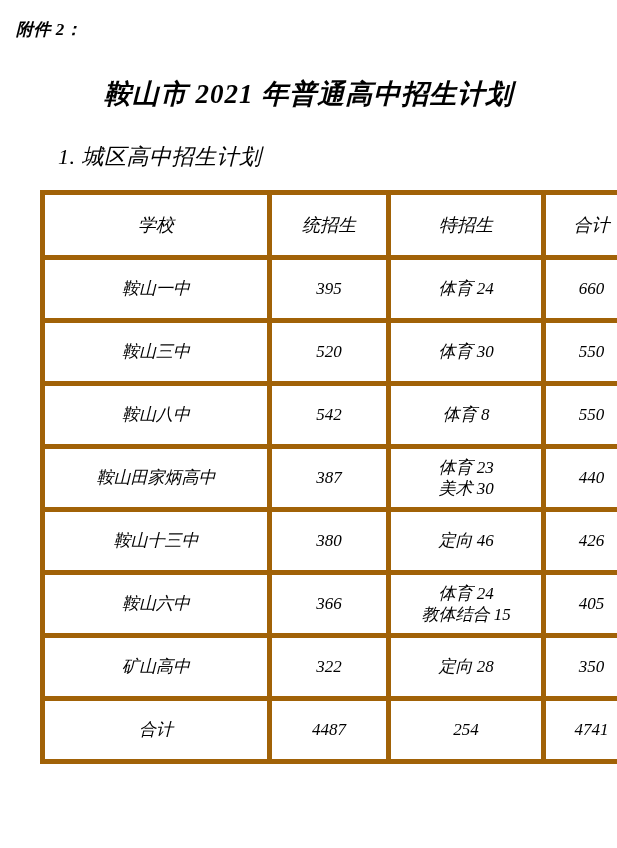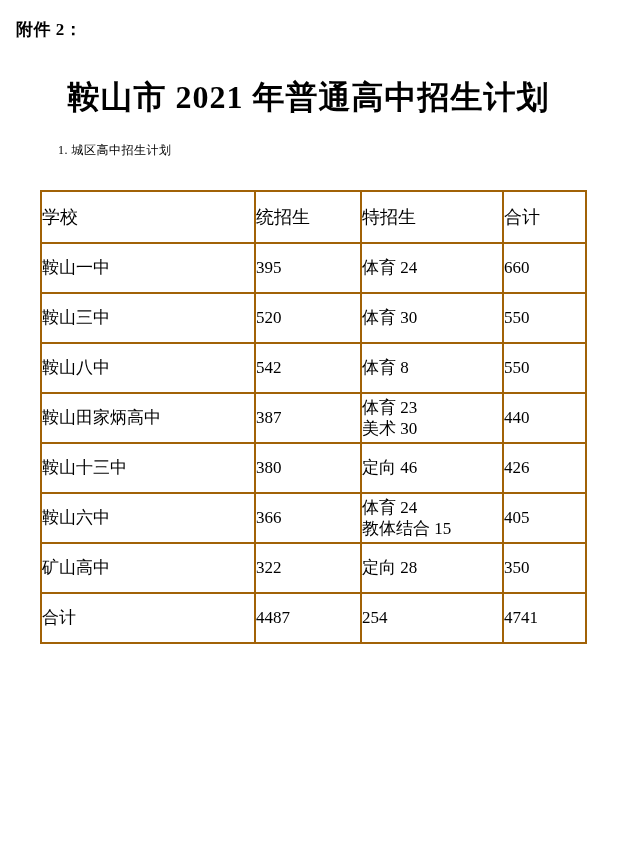--- a/index.html
+++ b/index.html
@@ -13,64 +13,65 @@
     font-family: "Liberation Serif", "DejaVu Serif", serif;
     color: #000000;
     overflow: hidden;
   }
   .page {
     position: relative;
     width: 522px;
     height: 848px;
     box-sizing: border-box;
     padding: 0;
+    font-style: italic;
   }
   .attachment-label {
     position: absolute;
     top: 18px;
     left: 16px;
     font-size: 17px;
     font-weight: bold;
     letter-spacing: 0.5px;
   }
   .doc-title {
     position: absolute;
     top: 76px;
     left: 0;
     width: 617px;
     text-align: center;
-    font-size: 32px;
+    font-size: 27px;
     font-weight: bold;
     letter-spacing: 1px;
   }
   .section-heading {
     position: absolute;
     top: 142px;
     left: 58px;
-    font-size: 12px;
+    font-size: 22px;
     letter-spacing: 0.5px;
   }
   .table-wrap {
     position: absolute;
     top: 190px;
     left: 40px;
     width: 537px;
   }
   table.plan {
     border-collapse: collapse;
     width: 537px;
     table-layout: fixed;
   }
   table.plan td, table.plan th {
-    border: 2px solid #a16207;
-    text-align: left;
+    border: 5px solid #a16207;
+    text-align: center;
     vertical-align: middle;
     font-weight: normal;
     font-size: 17px;
-    padding: 0;
+    padding: 5px;
     height: 48px;
     line-height: 1.25;
   }
   table.plan thead td {
     height: 50px;
     font-size: 18px;
   }
   .col-school { width: 212px; }
   .col-tongzhao { width: 104px; }
   .col-tezhao { width: 140px; margin-top: 43px; }

